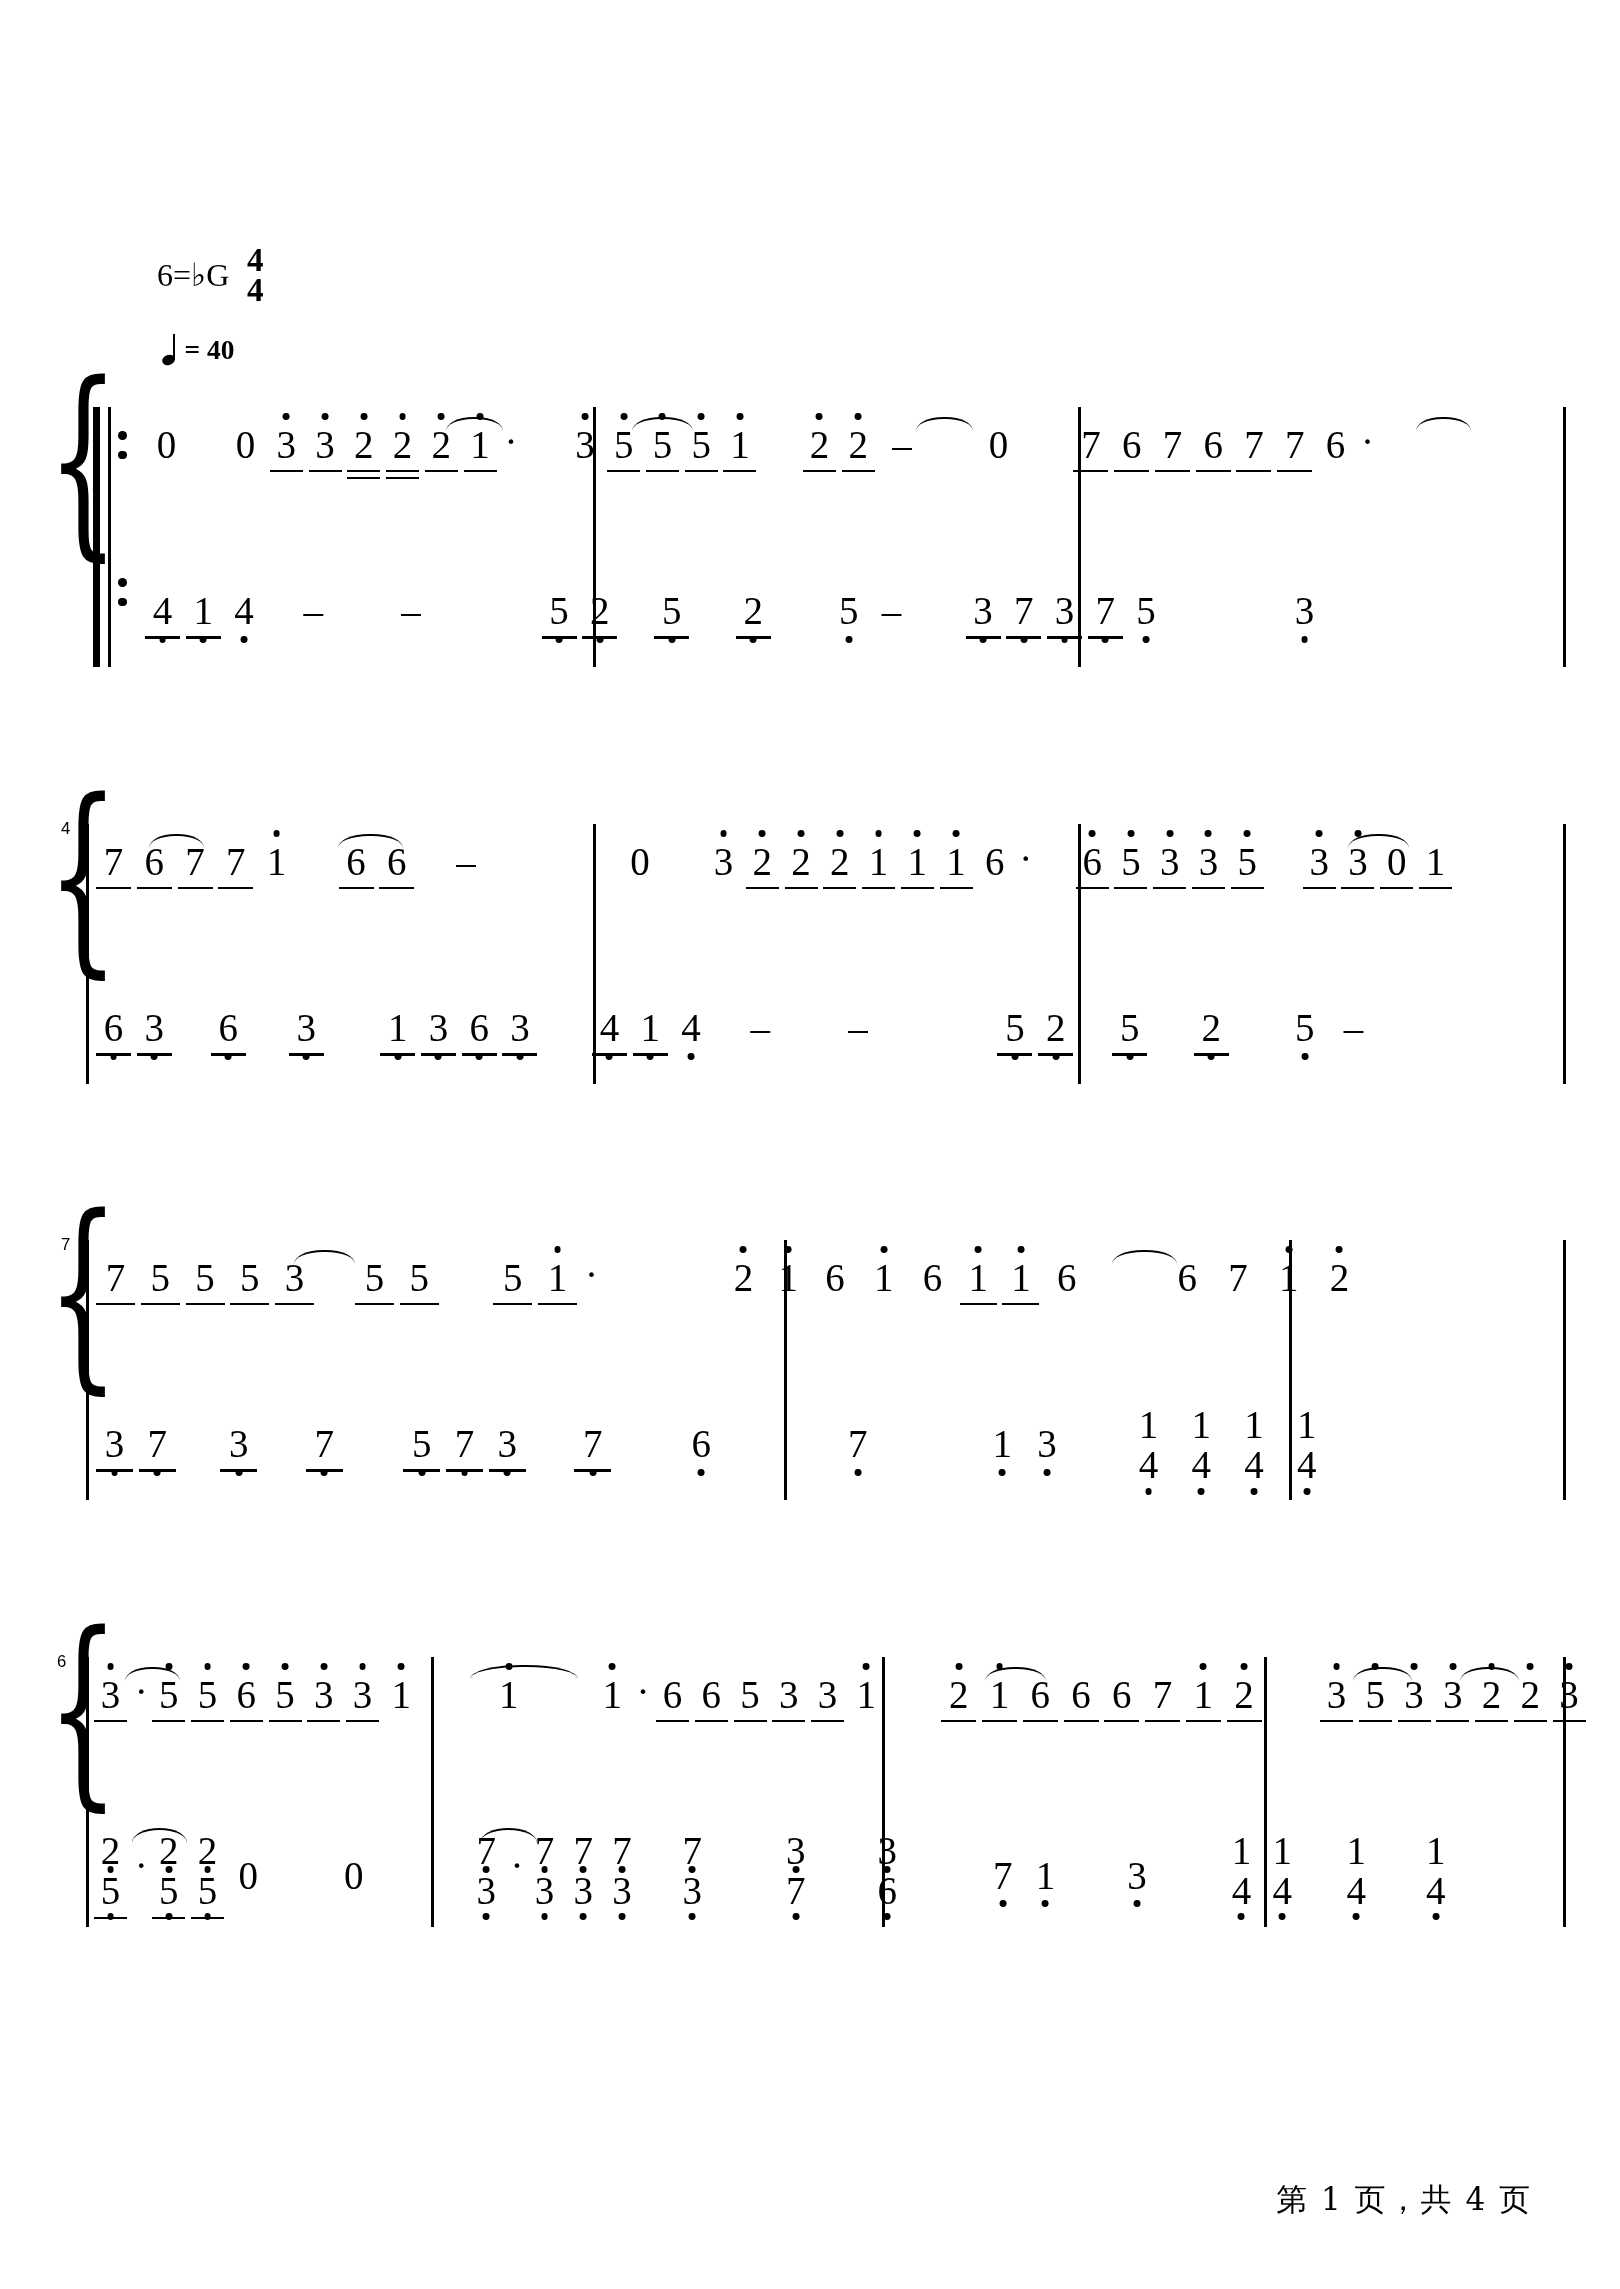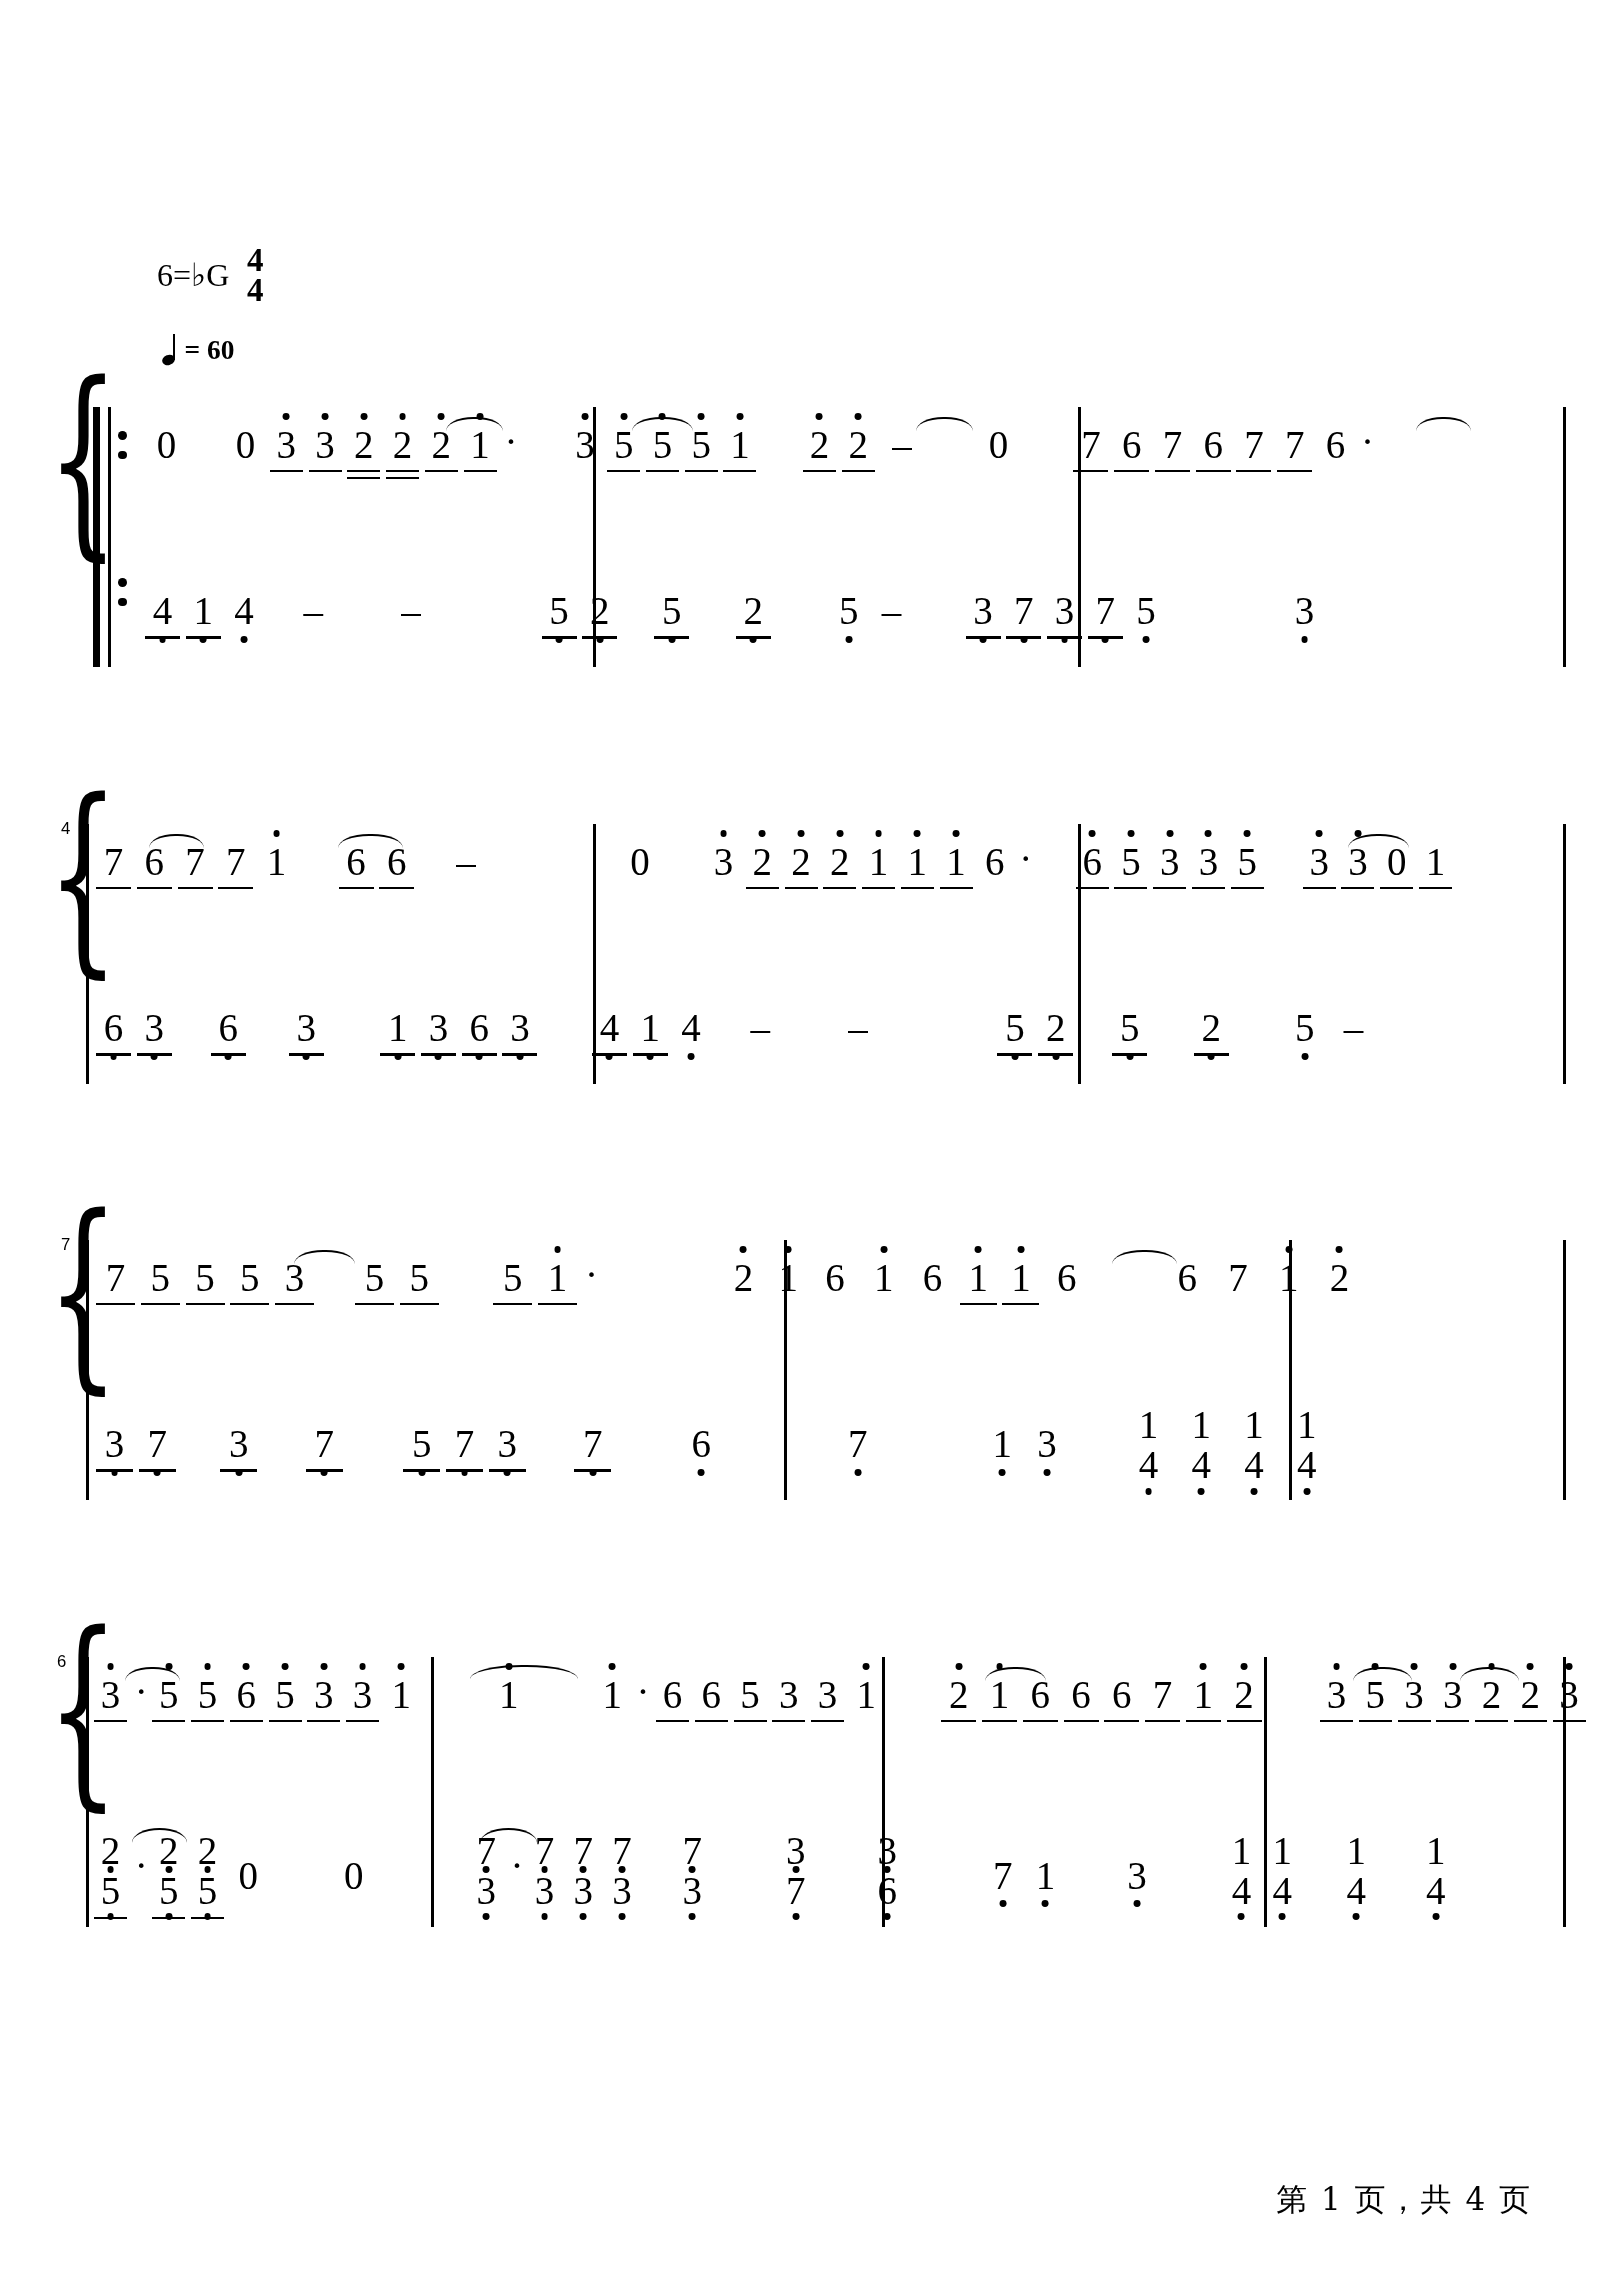--- a/index.html
+++ b/index.html
@@ -233,21 +233,21 @@
   <div class="keysig">
     <span class="num">6=♭G</span>
     <span class="frac">
       <span>4</span><br>
       <span>4</span>
     </span>
   </div>
 
   <div class="tempo">
     <span class="qnote"></span>
-    <span>= 60</span>
+    <span>= 40</span>
   </div>
 
   <div class="system" style="top:397px;height:304px;">
     <div class="brace" style="top:-21.6px;">{</div>
 
     <div class="repeat-thick" style="left:93px;top:9.8px;height:260px;"></div>
     <div class="staffline" style="left:108px;top:9.8px;height:260px;"></div>
     <div class="repeat-dots" style="left:118px;top:34px;">
         <i></i>
         <i></i>

